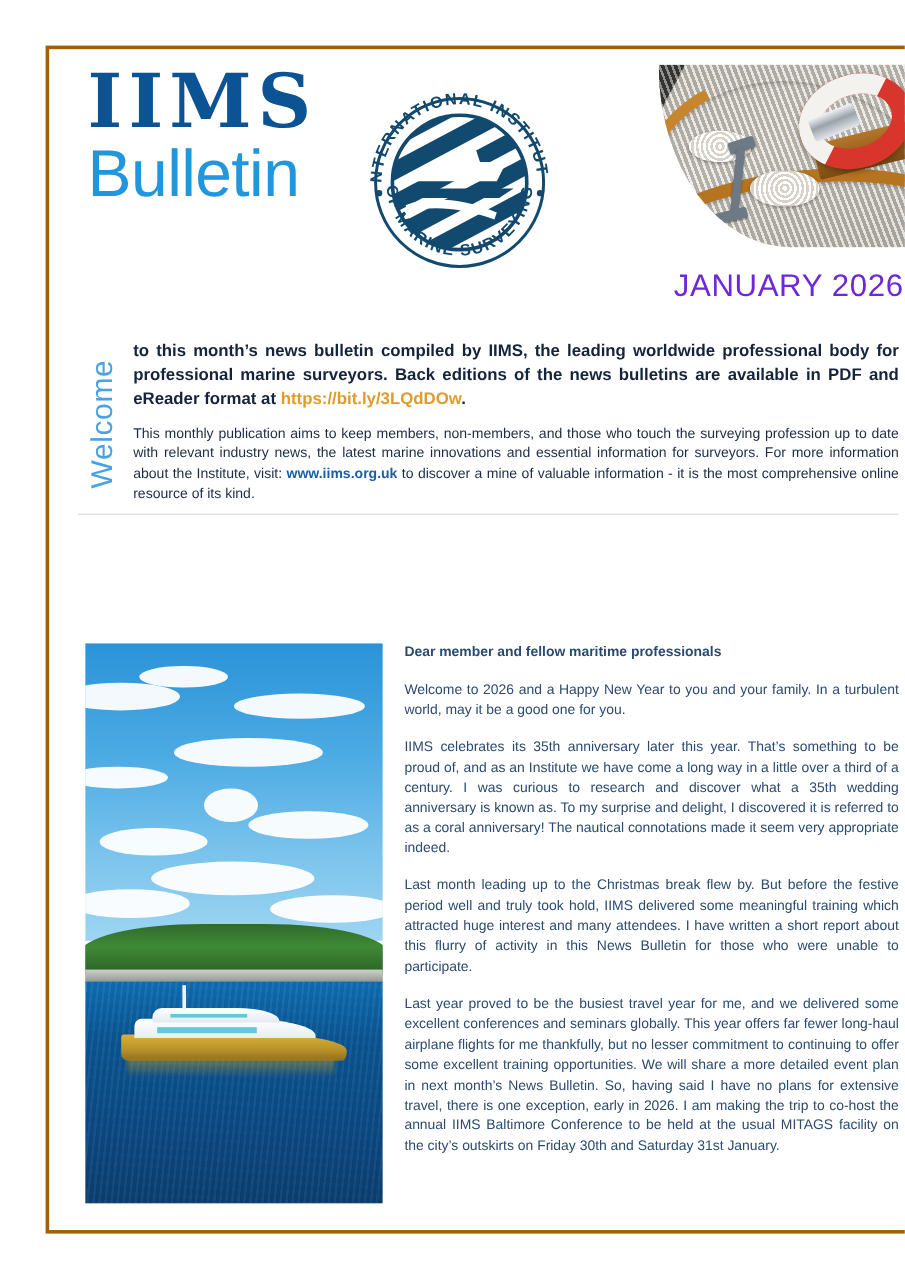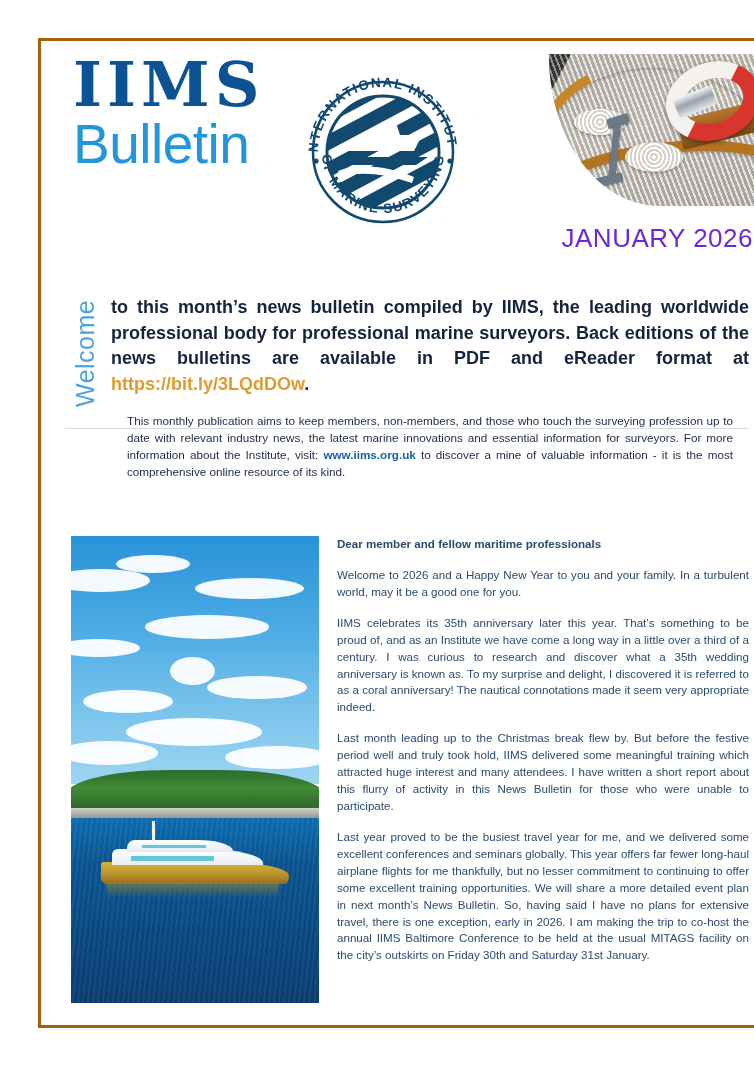--- a/index.html
+++ b/index.html
@@ -213,34 +213,34 @@
     top: 128px;
     white-space: nowrap;
     font-size: 25px;
     color: #4aa3e0;
     letter-spacing: 0.5px;
   }
   .welcome-text {
     margin-left: 42px;
   }
   .welcome-lead {
-    font-size: 18px;
+    font-size: 14px;
     font-weight: bold;
     color: #14243c;
     line-height: 1.42;
     text-align: justify;
-    margin: 16px 0 11px 0;
+    margin: 4px 0 11px 0;
   }
   .welcome-lead .lnk { color: #e09b2d; }
   .welcome-body {
     font-size: 11.7px;
     color: #1c2b44;
     line-height: 1.44;
     text-align: justify;
-    margin: 16px;
+    margin: 0;
   }
   .welcome-body .site { color: #1b5ea8; font-weight: bold; }
 
   .divider {
     position: absolute;
     left: 24px;
     right: 22px;
     top: 387px;
     height: 1px;
     background: #d9dbdd;

